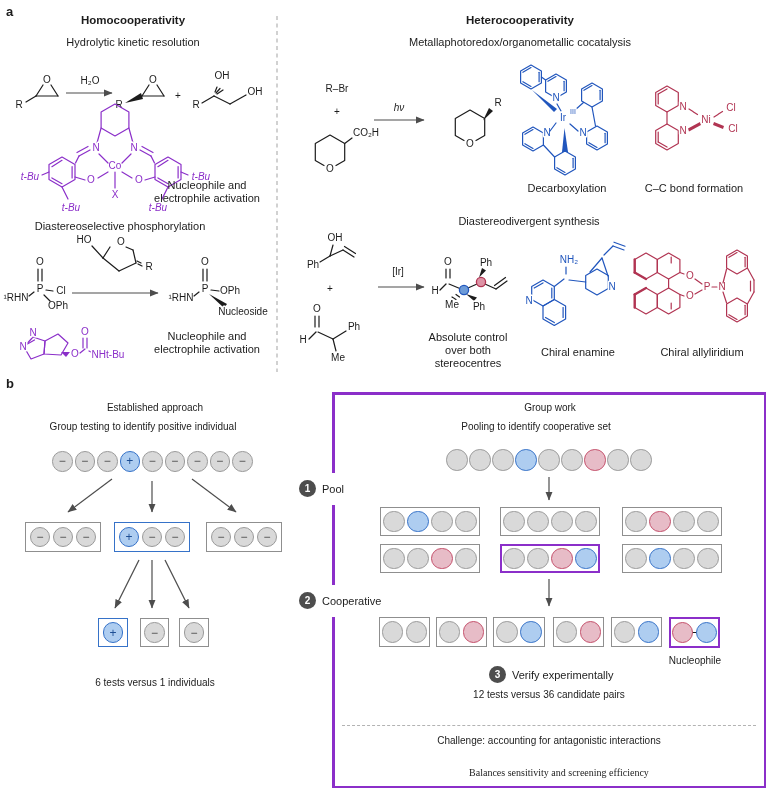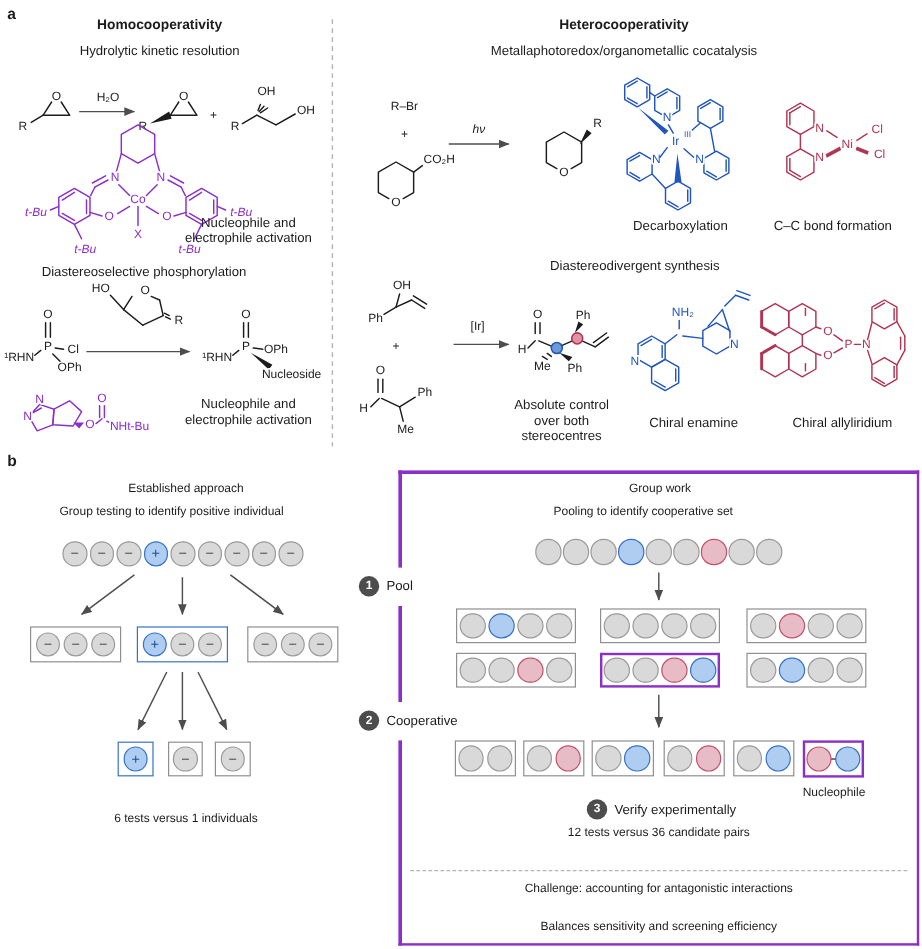--- a/index.html
+++ b/index.html
@@ -570,15 +570,15 @@
       <span class="circle blue"></span>
     </div>
 
   <div class="abs t" style="left:650px;top:654px;width:90px;">Nucleophile</div>
 
   <div class="abs t" style="left:399px;top:688px;width:300px;text-align:center;">12 tests versus 36 candidate pairs</div>
   <div class="abs t" style="left:399px;top:706px;width:300px;margin-top:28px;">Challenge: accounting for antagonistic interactions</div>
 
   <div class="dashed-h" style="left:342px;top:725px;width:414px;"></div>
 
-  <div class="abs t" style="left:399px;top:766px;width:300px;">Balances sensitivity and screening efficiency</div>
+  <div class="abs t" style="left:409px;top:766px;width:300px;font-family:Liberation Serif, serif;">Balances sensitivity and screening efficiency</div>
 
 </div>
 
 </body></html>

